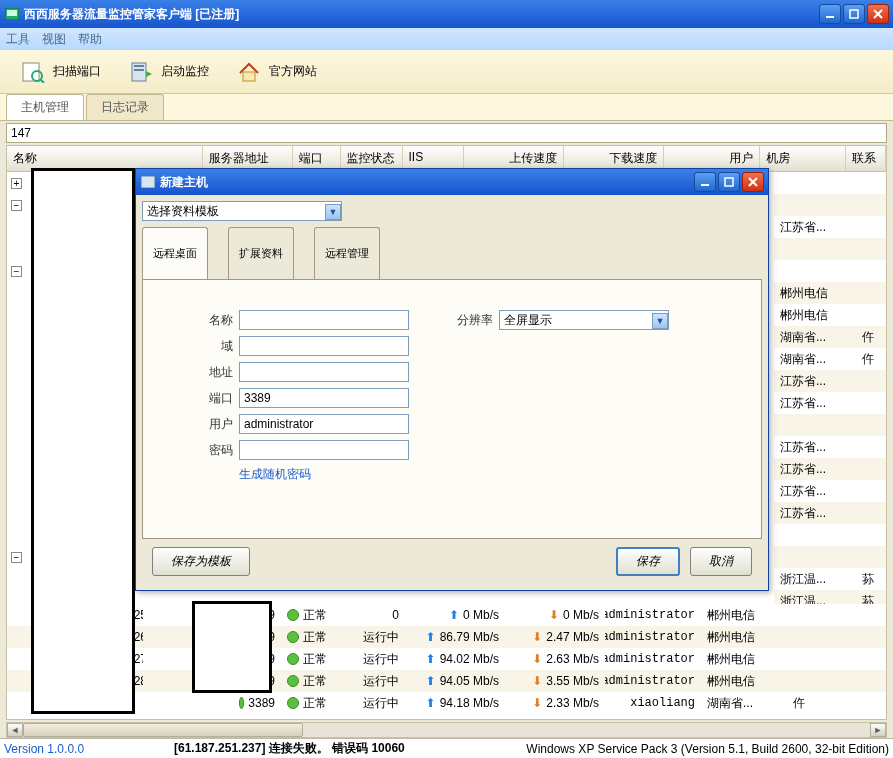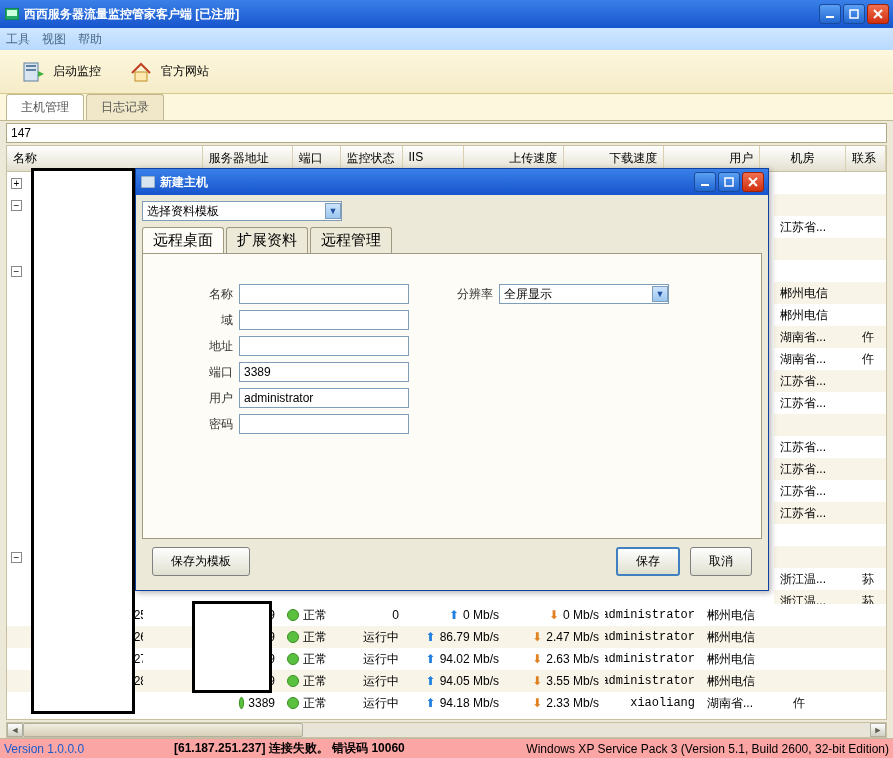--- a/index.html
+++ b/index.html
@@ -44,39 +44,39 @@
 .black2 { position:absolute; left:192px; top:601px; width:80px; height:92px; background:#fff; border:3px solid #000; z-index:3; pointer-events: none;}
 
 .tree-toggle { display:inline-block; width:11px; height:11px; border:1px solid #888; background:#fff; text-align:center; line-height:9px; font-size:10px; margin-right:4px; cursor:pointer; }
 
 .dialog { position: absolute; left: 135px; top: 168px; width: 634px; height: 423px; border: 1px solid #1040a0; background: #ece9d8; box-shadow: 2px 2px 6px rgba(0,0,0,0.3); z-index: 5; display:flex; flex-direction:column; }
 .dialog .titlebar { height: 26px; }
 .dialog-body { flex:1; padding: 6px; display:flex; flex-direction:column; }
 .dlg-select { margin-bottom: 6px; }
 .dlg-select select, .dlg-body input[type=text], .combo { border: 1px solid #7f9db9; padding: 2px 4px; background:#fff; font-size:12px; }
 .dlg-tabs { display:flex; }
-.dlg-tab { padding: 3px 10px; border: 1px solid #a09880; background:#ece9d8; border-bottom:none; border-radius:3px 3px 0 0; cursor:pointer; margin-right:2px; font-size:15px;}
+.dlg-tab { padding: 18px 10px; border: 1px solid #a09880; background:#ece9d8; border-bottom:none; border-radius:3px 3px 0 0; cursor:pointer; margin-right:20px; font-size:11px;}
 .dlg-tab.active { background:#fdfcf6; }
 .dlg-panel { flex:1; border:1px solid #a09880; background:#fdfcf6; padding: 30px 40px; }
 .form-row { display:flex; align-items:center; margin-bottom:6px; }
 .form-row label { width: 50px; text-align:right; margin-right:6px; color:#333; }
 .form-row input { width: 170px; border:1px solid #7f9db9; padding:2px 4px; height:20px; }
 .link { color:#1a5bcc; cursor:pointer; margin-left:56px; }
-.combo { display:flex; align-items:center; width:170px; height:20px; padding:0 0 0 4px; justify-content:space-between; }
+.combo { display:flex; align-items:flex-end; width:170px; height:20px; padding:0 0 0 4px; justify-content:space-between; }
 .combo .drop { width:16px; height:16px; background:linear-gradient(#cde4fb,#9bc6f0); border:1px solid #7f9db9; display:flex; align-items:center; justify-content:center; color:#2050a0; font-size:9px; cursor:pointer;}
 .dlg-buttons { display:flex; padding: 8px 10px; gap: 10px; }
 .dlg-buttons .spacer { flex:1; }
-.btn { padding: 4px 18px; border:1px solid #808080; background:linear-gradient(#fefefe,#e0e0d0); border-radius:3px; cursor:pointer; }
+.btn { padding: 4px 18px; border:1px solid #808080; background:linear-gradient(#fefefe,#e0e0d0); border-radius:3px; cursor:pointer;font-style:italic; }
 .btn.primary { border:2px solid #4080c0; }
 
 .hscroll { position:absolute; left:6px; right:6px; bottom: 20px; height: 16px; background:#e8e4d8; border:1px solid #c8c0a0; display:flex; }
 .hscroll .sbtn{ width:16px; background:linear-gradient(#fefefe,#d0d0c4); border:1px solid #b0b0a0; display:flex; align-items:center; justify-content:center; cursor:pointer; color:#606050; font-size:9px;}
 .hscroll .thumb{ width:280px; background:linear-gradient(#f0eee0,#d8d0b8); border:1px solid #b0b0a0; border-radius:2px; }
 
-.statusbar { position:absolute; left:0; right:0; bottom:0; height:20px; background:#fca5a5; display:flex; align-items:center; padding:8px 4px; font-family: "Courier New", monospace; border-top:1px solid #c0b8a0;}
+.statusbar { position:absolute; left:0; right:0; bottom:0; height:20px; background:#ffffff; display:flex; align-items:center; padding:8px 4px; font-family: "Courier New", monospace; border-top:1px solid #c0b8a0;}
 .statusbar .ver{ color:#1a5bcc; width: 170px;}
 .statusbar .err{ font-weight:bold; flex: 0 0 auto; width: 300px; }
 .statusbar .os{ flex:1; text-align:right; white-space:nowrap; overflow:hidden; }
 
 
 .c-name{width:196px;} .c-addr{width:90px} .c-port{width:48px;} .c-stat{width:62px;} .c-iis{width:62px;} .c-up{width:100px;} .c-down{width:100px;} .c-user{width:96px;} .c-room{width:86px;} .c-cont{width:40px;}
 </style>
 </head>
 <body>
 
@@ -111,20 +111,30 @@
 <div class="menubar">
   <span class="menuitem">工具</span>
   <span class="menuitem">视图</span>
   <span class="menuitem">帮助</span>
 </div>
 
 <div class="toolbar">
   <div class="tbtn">
     <span class="ic">
         <svg width="26" height="22" viewBox="0 0 26 22">
+          <rect x="3" y="2" width="16" height="18" fill="#fff" stroke="#888"></rect>
+          <circle cx="17" cy="15" r="5" fill="none" stroke="#2a7" stroke-width="2"></circle>
+          <line x1="20" y1="18" x2="24" y2="22" stroke="#2a7" stroke-width="2"></line>
+        </svg>
+      </span>
+    <span>扫描端口</span>
+  </div>
+  <div class="tbtn">
+    <span class="ic">
+        <svg width="26" height="22" viewBox="0 0 26 22">
           <rect x="4" y="2" width="14" height="18" fill="#d8e4f0" stroke="#6080a0"></rect>
           <rect x="6" y="4" width="10" height="2" fill="#6080a0"></rect>
           <rect x="6" y="8" width="10" height="2" fill="#6080a0"></rect>
           <path d="M18 10l6 3-6 3z" fill="#40b040"></path>
         </svg>
       </span>
     <span>启动监控</span>
   </div>
   <div class="tbtn">
     <span class="ic">
@@ -148,21 +158,21 @@
 
 <div class="gridhead">
   <div class="col c-name">名称</div>
   <div class="col c-addr">服务器地址</div>
   <div class="col c-port">端口</div>
   <div class="col c-stat">监控状态</div>
   <div class="col c-iis">IIS</div>
   <div class="col c-up" style="text-align:right">上传速度</div>
   <div class="col c-down" style="text-align:right">下载速度</div>
   <div class="col c-user" style="text-align:right">用户</div>
-  <div class="col c-room" style="text-align:center">机房</div>
+  <div class="col c-room" style="text-align:left">机房</div>
   <div class="col c-cont">联系</div>
 </div>
 
 <div class="gridarea">
 
   <div style="position:absolute; left:4px; top:4px;">
     <div style="height:22px;"><span class="tree-toggle">+</span></div>
     <div style="height:66px;"><span class="tree-toggle">−</span></div>
     <div style="height:286px;"><span class="tree-toggle">−</span></div>
     <div><span class="tree-toggle">−</span></div>
@@ -390,20 +400,21 @@
               <input value="3389" style="">
             </div>
           <div class="form-row">
               <label>用户</label>
               <input value="administrator" style="">
             </div>
           <div class="form-row">
               <label>密码</label>
               <input type="password" value="" style="">
             </div>
+          <div class="link">生成随机密码</div>
         </div>
         <div>
           <div class="form-row">
             <label style="width:44px">分辨率</label>
             <div class="combo">
               <span>全屏显示</span>
               <span class="drop">▼</span>
             </div>
           </div>
         </div>

